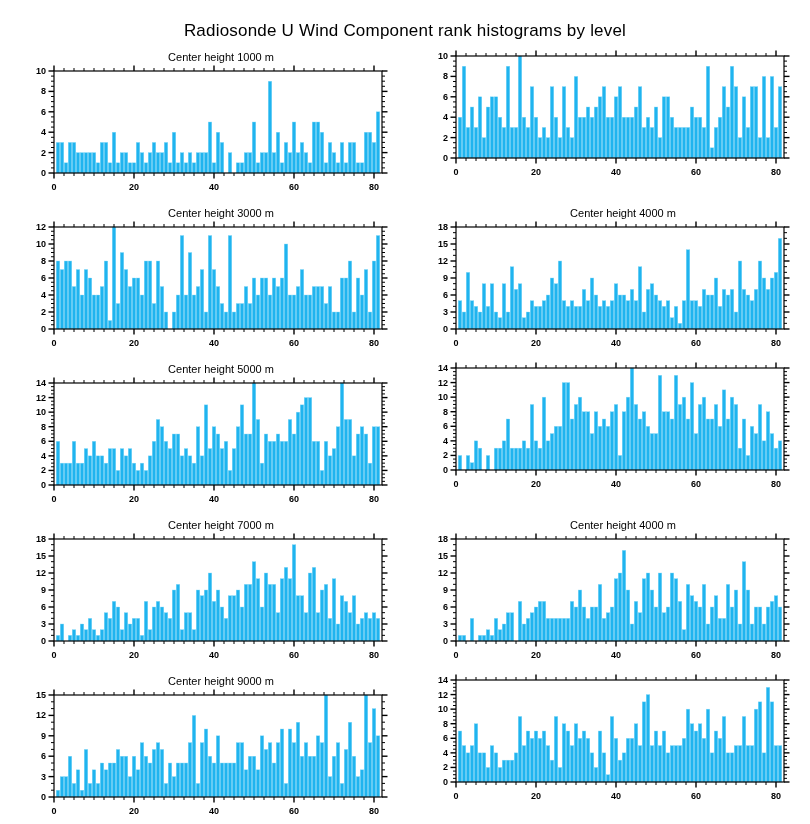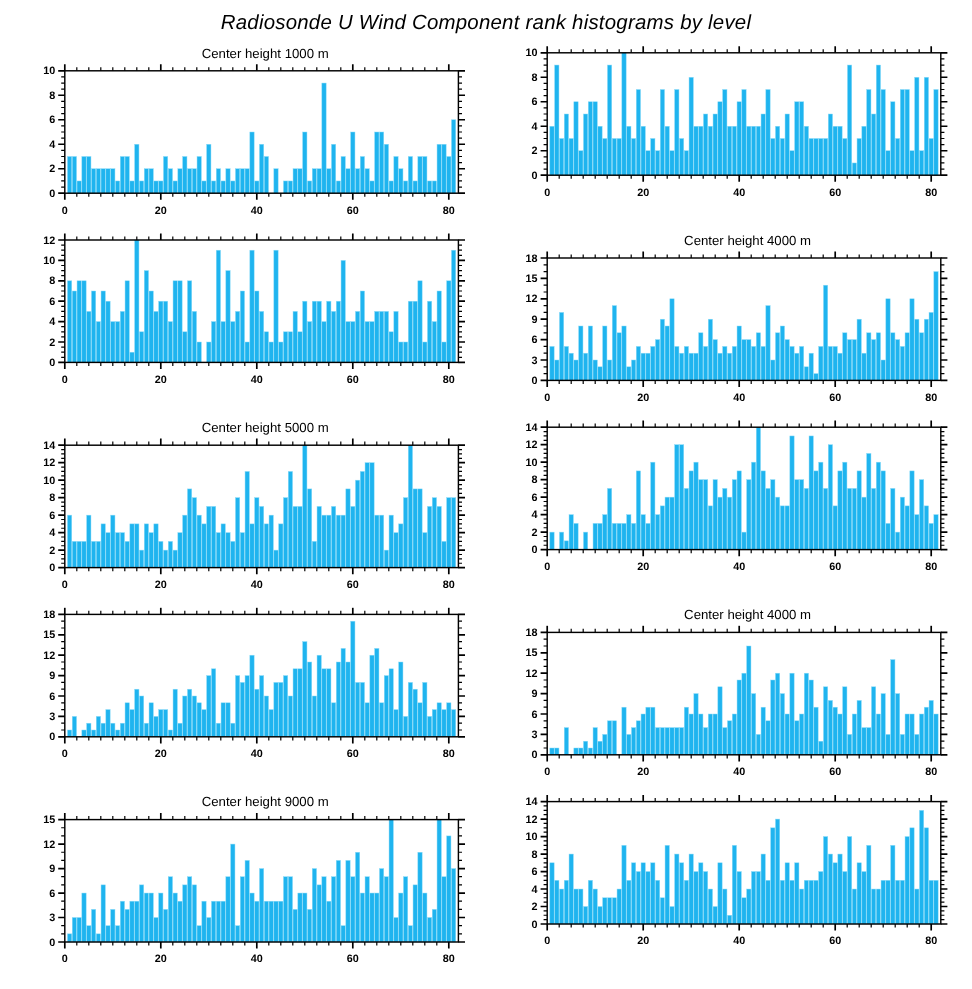--- a/index.html
+++ b/index.html
@@ -1,17 +1,17 @@
 <!DOCTYPE html>
 <html><head>
 <meta charset="utf-8">
 <style>
   html,body{margin:0;padding:0;background:#ffffff;}
   #page{width:810px;height:824px;background:#ffffff;font-family:"Liberation Sans","DejaVu Sans",sans-serif;overflow:hidden;}
-  #main-title{text-align:center;font-size:17px;color:#000;padding-top:9px;height:29px;letter-spacing:0.2px;font-style:italic;}
+  #main-title{text-align:center;font-size:17px;color:#000;padding-top:21px;height:29px;letter-spacing:0.2px;}
   #grid{display:grid;grid-template-columns:392px 392px;grid-column-gap:10px;column-gap:10px;padding:0 8px;row-gap:2px;}
   .panel{width:392px;height:154px;}
   .ptitle{text-align:center;font-size:11px;color:#000;height:15px;line-height:15px;padding-left:34px;}
   svg.plot{display:block;}
   .tick-label{font-family:"Liberation Sans","DejaVu Sans",sans-serif;font-weight:bold;font-size:9px;fill:#000;}
 </style>
 </head>
 <body>
 
 <div id="page">
@@ -436,20 +436,21 @@
             <text x="38" y="111" text-anchor="end" class="tick-label">0</text>
             <text x="38" y="90.6" text-anchor="end" class="tick-label">2</text>
             <text x="38" y="70.19999999999999" text-anchor="end" class="tick-label">4</text>
             <text x="38" y="49.800000000000004" text-anchor="end" class="tick-label">6</text>
             <text x="38" y="29.39999999999999" text-anchor="end" class="tick-label">8</text>
             <text x="38" y="9" text-anchor="end" class="tick-label">10</text>
           </g>
         </svg>
     </div>
     <div class="panel">
+      <div class="ptitle">Center height 3000 m</div>
       <svg class="plot" width="392" height="137" viewBox="0 0 392 137">
           <g>
             <rect x="48.20" y="40.00" width="3.60" height="68.00" fill="#1FB4EF" stroke="#8EDCF8" stroke-width="0.4"></rect>
             <rect x="52.20" y="48.50" width="3.60" height="59.50" fill="#1FB4EF" stroke="#8EDCF8" stroke-width="0.4"></rect>
             <rect x="56.20" y="40.00" width="3.60" height="68.00" fill="#1FB4EF" stroke="#8EDCF8" stroke-width="0.4"></rect>
             <rect x="60.20" y="40.00" width="3.60" height="68.00" fill="#1FB4EF" stroke="#8EDCF8" stroke-width="0.4"></rect>
             <rect x="64.20" y="65.50" width="3.60" height="42.50" fill="#1FB4EF" stroke="#8EDCF8" stroke-width="0.4"></rect>
             <rect x="68.20" y="48.50" width="3.60" height="59.50" fill="#1FB4EF" stroke="#8EDCF8" stroke-width="0.4"></rect>
             <rect x="72.20" y="74.00" width="3.60" height="34.00" fill="#1FB4EF" stroke="#8EDCF8" stroke-width="0.4"></rect>
             <rect x="76.20" y="48.50" width="3.60" height="59.50" fill="#1FB4EF" stroke="#8EDCF8" stroke-width="0.4"></rect>
@@ -1328,20 +1329,21 @@
             <text x="38" y="81.85714285714286" text-anchor="end" class="tick-label">4</text>
             <text x="38" y="67.28571428571428" text-anchor="end" class="tick-label">6</text>
             <text x="38" y="52.714285714285715" text-anchor="end" class="tick-label">8</text>
             <text x="38" y="38.14285714285714" text-anchor="end" class="tick-label">10</text>
             <text x="38" y="23.57142857142857" text-anchor="end" class="tick-label">12</text>
             <text x="38" y="9" text-anchor="end" class="tick-label">14</text>
           </g>
         </svg>
     </div>
     <div class="panel">
+      <div class="ptitle">Center height 7000 m</div>
       <svg class="plot" width="392" height="137" viewBox="0 0 392 137">
           <g>
             <rect x="48.20" y="102.33" width="3.60" height="5.67" fill="#1FB4EF" stroke="#8EDCF8" stroke-width="0.4"></rect>
             <rect x="52.20" y="91.00" width="3.60" height="17.00" fill="#1FB4EF" stroke="#8EDCF8" stroke-width="0.4"></rect>
             <rect x="60.20" y="102.33" width="3.60" height="5.67" fill="#1FB4EF" stroke="#8EDCF8" stroke-width="0.4"></rect>
             <rect x="64.20" y="96.67" width="3.60" height="11.33" fill="#1FB4EF" stroke="#8EDCF8" stroke-width="0.4"></rect>
             <rect x="68.20" y="102.33" width="3.60" height="5.67" fill="#1FB4EF" stroke="#8EDCF8" stroke-width="0.4"></rect>
             <rect x="72.20" y="91.00" width="3.60" height="17.00" fill="#1FB4EF" stroke="#8EDCF8" stroke-width="0.4"></rect>
             <rect x="76.20" y="96.67" width="3.60" height="11.33" fill="#1FB4EF" stroke="#8EDCF8" stroke-width="0.4"></rect>
             <rect x="80.20" y="85.33" width="3.60" height="22.67" fill="#1FB4EF" stroke="#8EDCF8" stroke-width="0.4"></rect>

